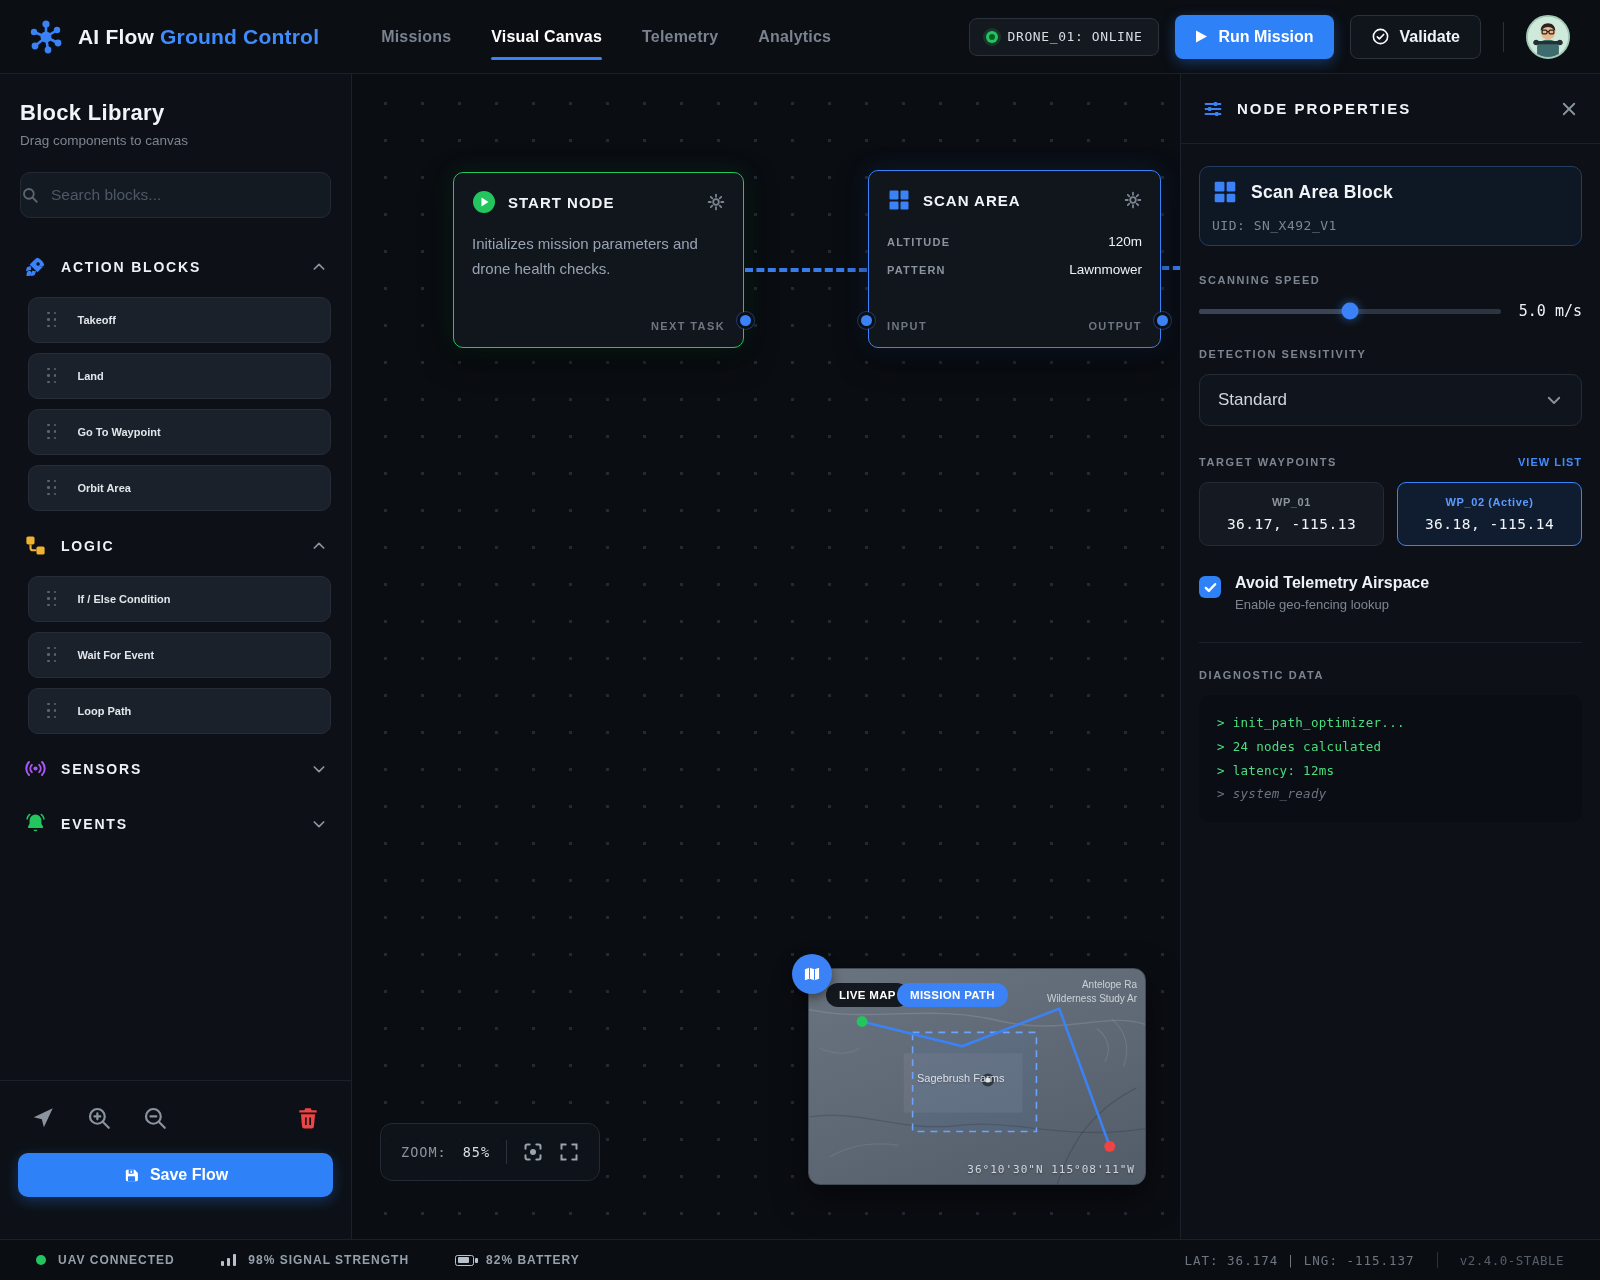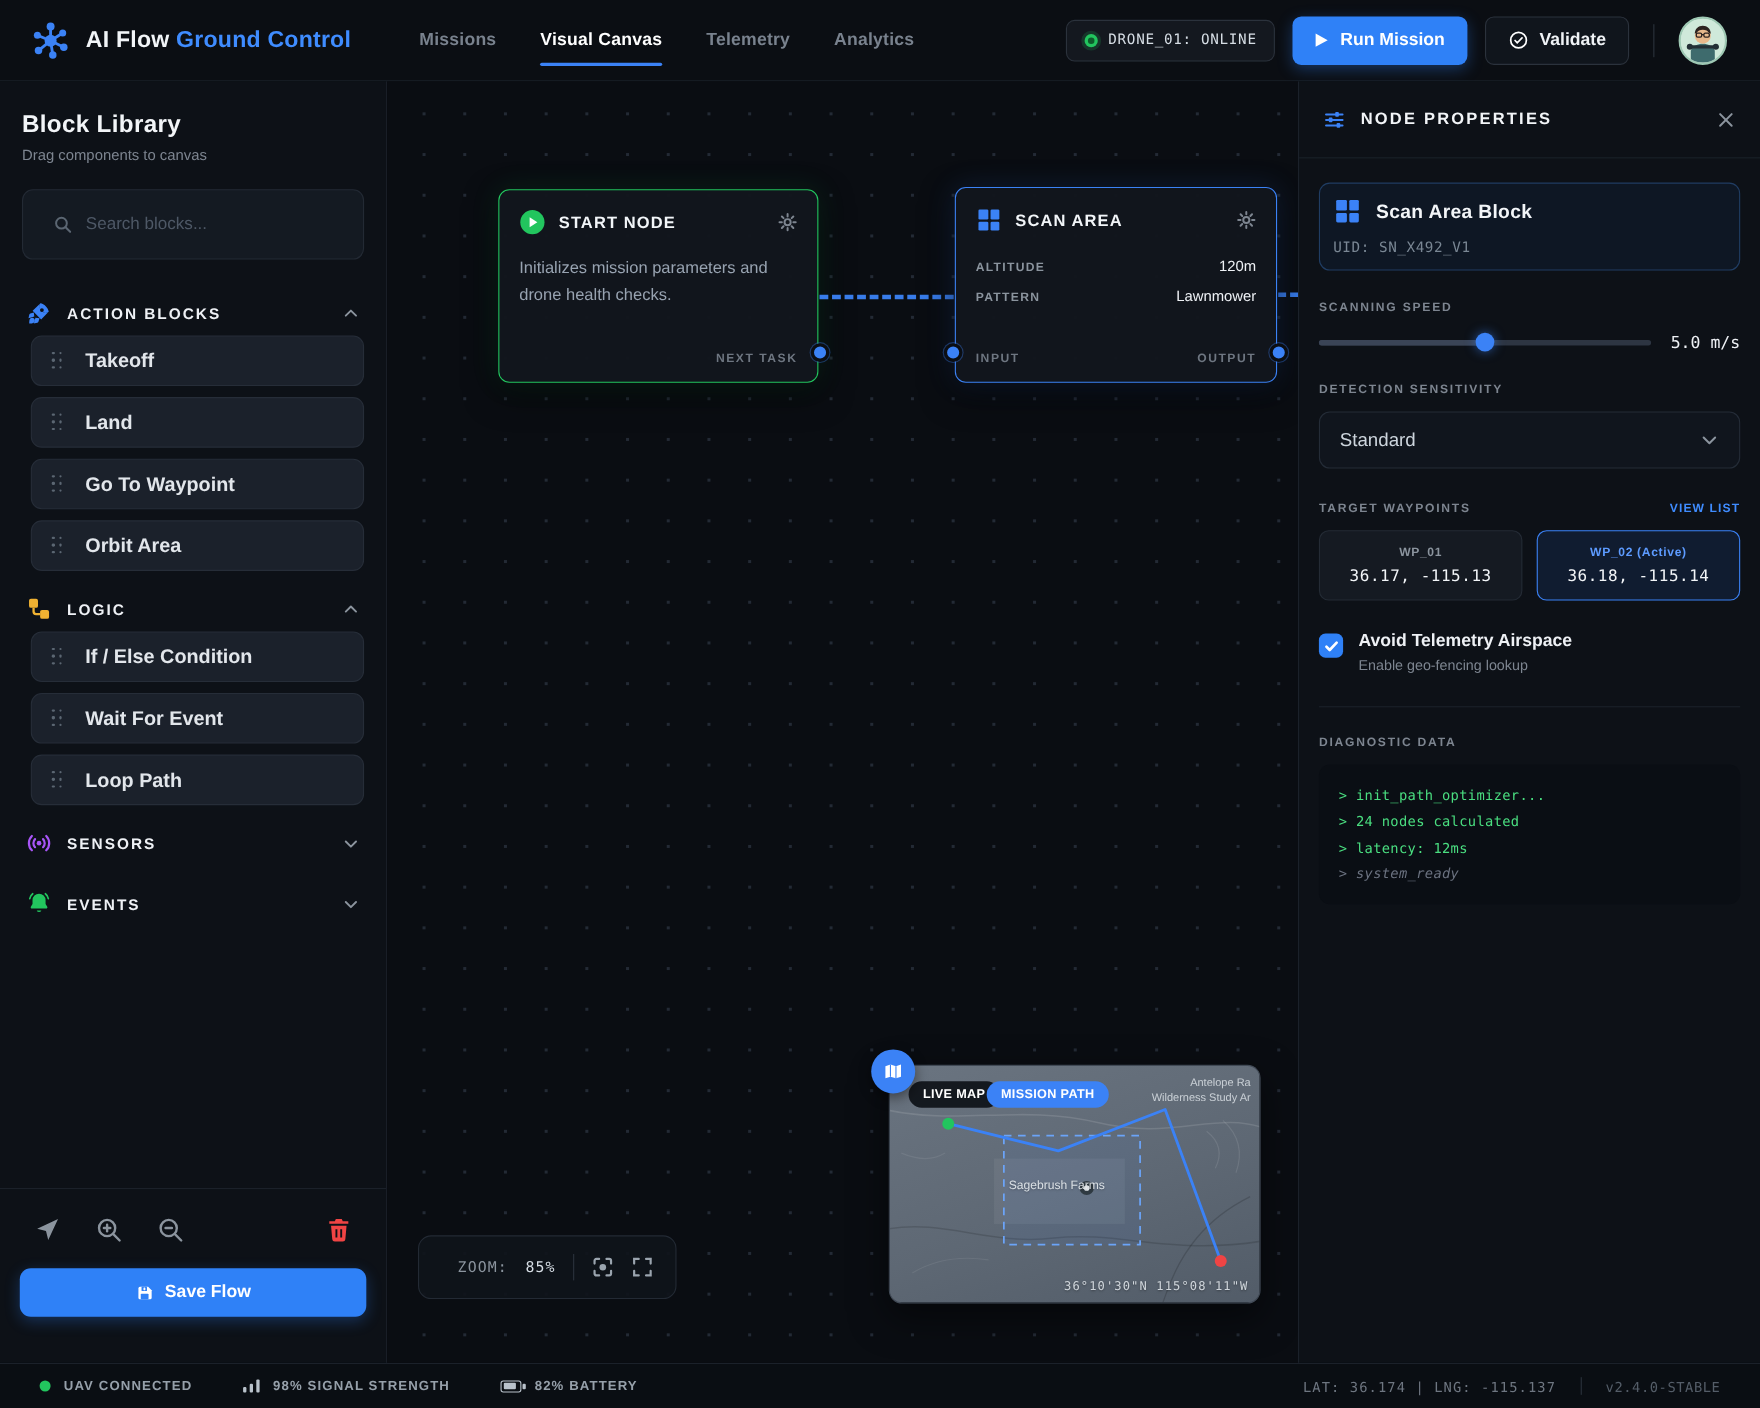--- a/index.html
+++ b/index.html
@@ -42,32 +42,32 @@
   .avatar svg { width:100%; height:100%; }
 
   
   .main { flex:1; display:flex; min-height:0; }
 
   
   .sb { width:352px; flex:0 0 352px; background:#0d1117; border-right:1px solid #1b212a; display:flex; flex-direction:column; }
   .sb-scroll { flex:1; padding:26px 20px 0 20px; overflow:hidden; }
   .sb-title { font-size:22px; font-weight:bold; color:#f2f5f8; letter-spacing:.3px; }
   .sb-sub { font-size:13.5px; color:#7d8590; margin:7px 0 24px; }
-  .search { display:flex; align-items:center; gap:12px; height:64px; padding:0 27px; background:#141a22; border:1px solid #232a34; border-radius:10px; margin-bottom:28px; }
+  .search { display:flex; align-items:center; gap:12px; height:46px; padding:0 0; background:#141a22; border:1px solid #232a34; border-radius:10px; margin-bottom:28px; }
   .search svg { width:18px; height:18px; color:#5b6672; flex:0 0 18px; }
   .search input { flex:1; background:transparent; border:none; outline:none; color:#c9d1d9; font-size:15.5px; font-family:inherit; }
   .search input::placeholder { color:#4e5866; }
   .sec-hd { display:flex; align-items:center; gap:14px; padding:9px 4px; margin-top:14px; cursor:pointer; }
   .sec-hd .sec-ic { width:23px; height:23px; flex:0 0 23px; }
   .sec-hd .sec-lbl { font-size:14px; font-weight:bold; letter-spacing:1.8px; color:#eef1f5; }
   .sec-hd .chev { margin-left:auto; width:16px; height:16px; color:#8b949e; }
   .blk-item {
     display:flex; align-items:center; gap:20px; height:46px; padding:0 18px;
     background:#1b212b; border:1px solid #262d38; border-radius:10px;
-    margin:0 0 10px 8px; cursor:grab; font-size:18px; font-weight:bold; color:#e2e6eb;
+    margin:10px 0 10px 8px; cursor:grab; font-size:11px; font-weight:bold; color:#e2e6eb;
   }
   .grip { display:grid; grid-template-columns:repeat(2,4px); grid-auto-rows:4px; gap:2.5px; }
   .grip i { width:2.6px; height:2.6px; border-radius:50%; background:#5b6672; }
   .sb-foot { flex:0 0 auto; border-top:1px solid #1b212a; padding:20px 18px 42px; }
   .tools { display:flex; align-items:center; gap:30px; padding:4px 12px 0; margin-bottom:22px; }
   .tool { width:26px; height:26px; color:#8b949e; cursor:pointer; }
   .tool.trash { margin-left:auto; color:#ef4444; }
   .save-btn { width:100%; height:44px; border:none; border-radius:10px; background:#2f81f7; color:#fff; font-size:16px; font-weight:bold; font-family:inherit; display:flex; align-items:center; justify-content:center; gap:10px; cursor:pointer; box-shadow:0 4px 14px rgba(47,129,247,.3); }
 
   
@@ -96,21 +96,21 @@
   .port-out-scan { right:-11px; bottom:18px; }
   .edge { position:absolute; height:0; border-top:4px dashed #3b82f6; opacity:.95; }
   .edge1 { left:393px; top:194px; width:122px; }
   .edge2 { left:810px; top:192px; width:18px; }
 
   .zoom-pill {
     position:absolute; left:28px; bottom:58px; display:flex; align-items:center; gap:16px;
     height:58px; padding:0 20px; background:rgba(15,19,26,.92);
     border:1px solid #232a34; border-radius:12px;
   }
-  .zoom-pill .zl { font-size:13.5px; letter-spacing:1px; color:#8b949e;margin-left:15px; }
+  .zoom-pill .zl { font-size:13.5px; letter-spacing:1px; color:#8b949e; }
   .zoom-pill .zv { font-size:13.5px; letter-spacing:1px; color:#d6dde4; }
   .zoom-pill .zd { width:1px; height:24px; background:#2b323c; }
   .zoom-pill .zic { width:20px; height:20px; color:#9aa4ae; cursor:pointer; }
 
   
   .mapwrap { position:absolute; left:456px; top:894px; width:338px; height:217px; }
   .minimap {
     position:absolute; inset:0; border-radius:12px; overflow:hidden; cursor:pointer;
     border:1px solid #414a56; box-shadow:0 12px 34px rgba(0,0,0,.5);
     background:linear-gradient(160deg,#6a7480 0%,#5e6874 55%,#525c68 100%);

